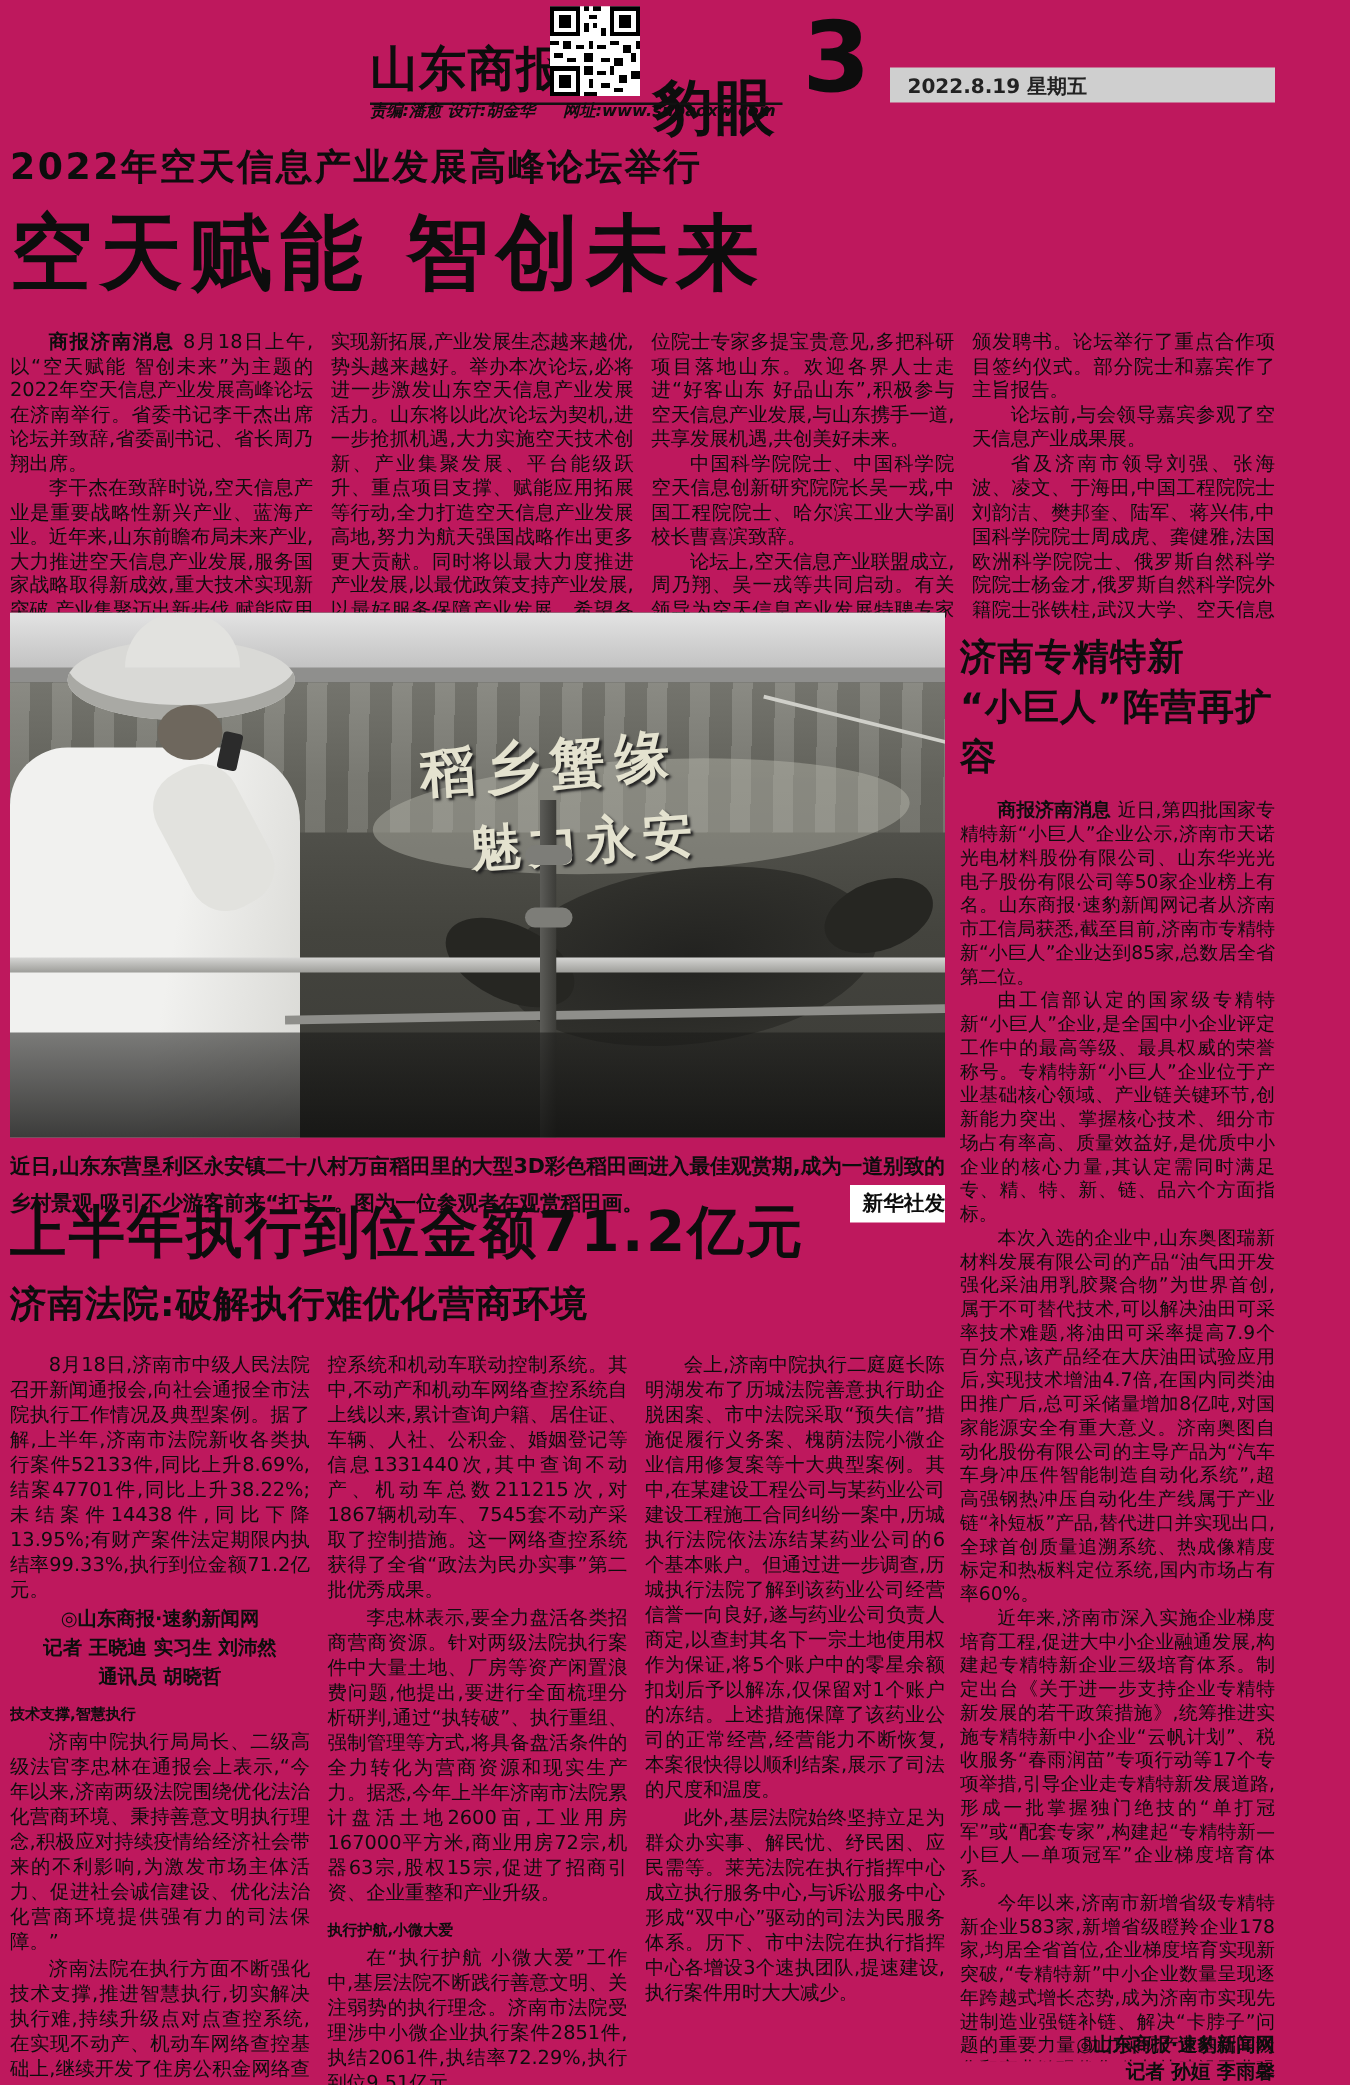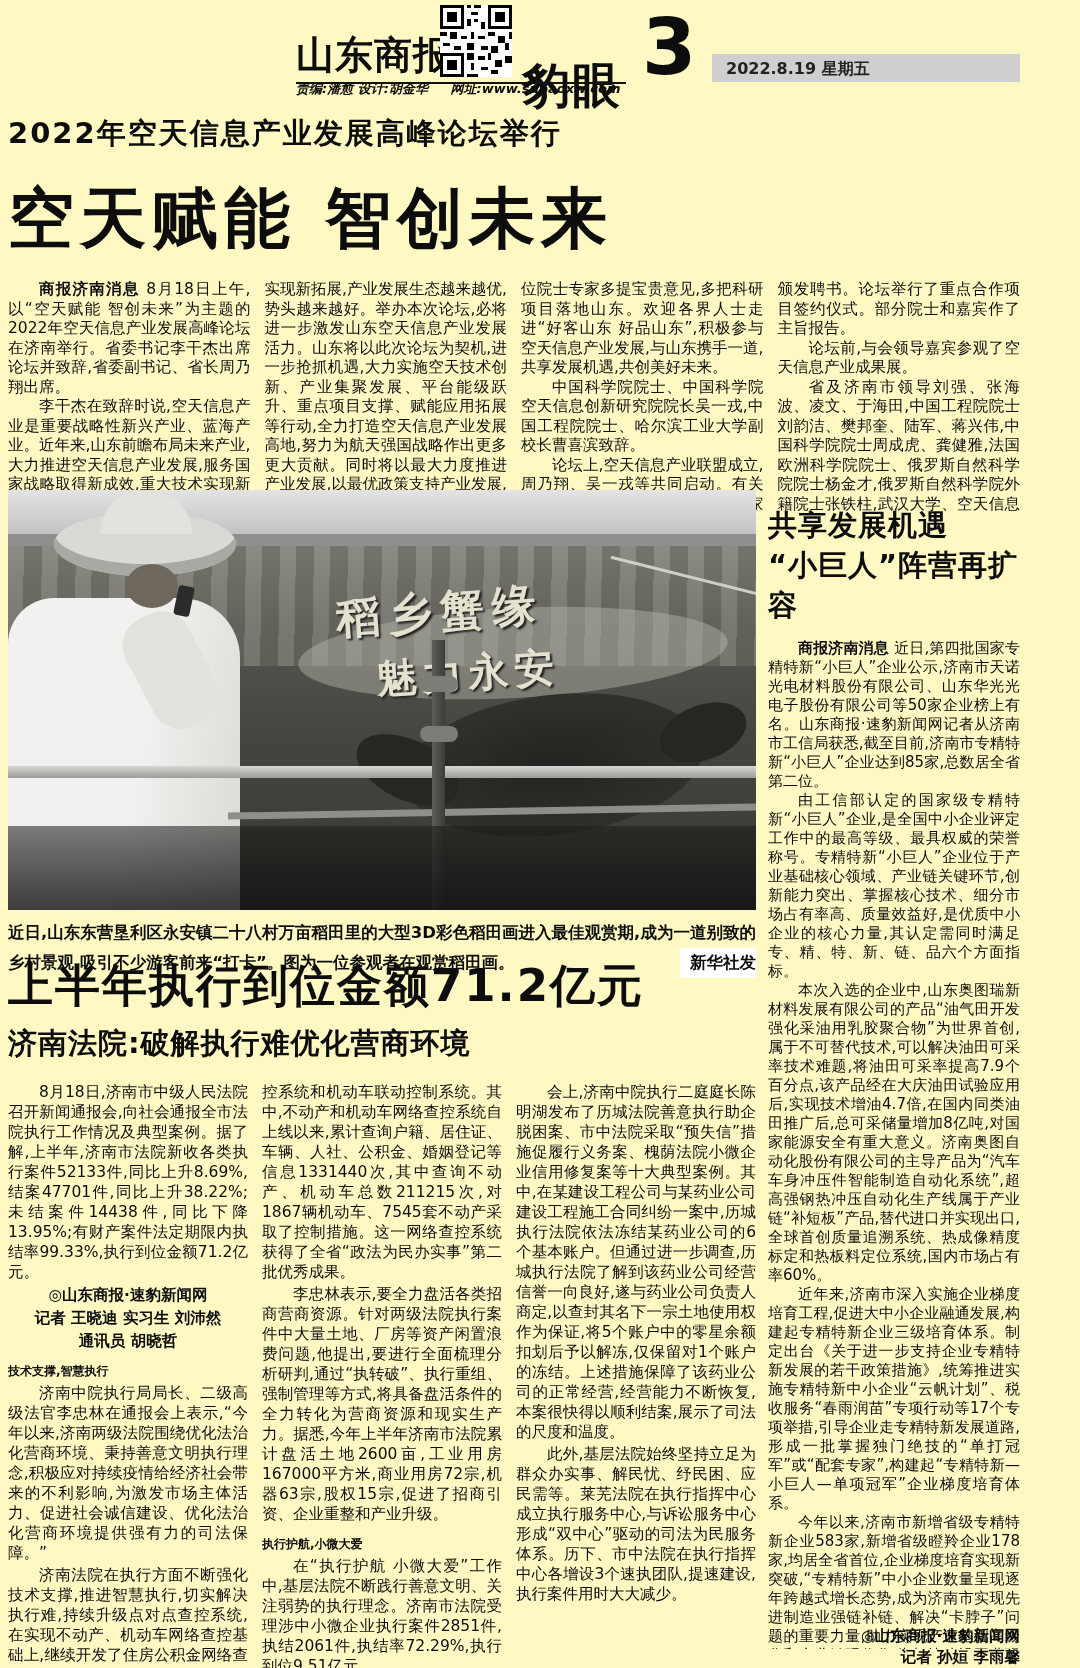--- a/index.html
+++ b/index.html
@@ -1,32 +1,32 @@
 <!DOCTYPE html>
 <html><head>
 <meta charset="utf-8">
 <style>
   html,body{margin:0;padding:0;background:#9a9a9a;}
-  .page{position:relative;width:1080px;height:1668px;margin:0 auto;background:#fef9c3;
+  .page{position:relative;width:1080px;height:1668px;margin:0 auto;background:#be185d;
         font-family:"DejaVu Sans","Liberation Sans",sans-serif;color:#0d0d0d;overflow:hidden;}
   
   .masthead{position:absolute;left:0;top:0;width:100%;height:110px;}
   .paper-name{position:absolute;left:296px;top:30px;font-size:38px;font-weight:900;letter-spacing:1px;}
   .qr{position:absolute;left:440px;top:5px;width:72px;height:72px;}
   .section-name{position:absolute;left:522px;top:20px;font-size:48px;font-weight:900;letter-spacing:2px;margin-top:34px;}
   .masthead-rule{position:absolute;left:296px;top:82px;width:330px;height:2px;background:#111;}
   .credits{position:absolute;left:296px;top:80px;font-size:13px;font-weight:700;white-space:nowrap;font-style:italic;}
   .credits span{margin-right:18px;}
   .page-num{position:absolute;left:642px;top:8px;font-size:78px;font-weight:900;line-height:1;}
   .date-bar{position:absolute;left:712px;top:54px;width:308px;height:28px;background:#cfcfcf;}
   .date-bar span{display:block;padding:5px 0 0 14px;font-size:16px;font-weight:700;color:#222;}
   
   .lead-article{position:absolute;left:8px;top:114px;width:1012px;}
   .kicker{font-size:29px;font-weight:600;letter-spacing:2px;white-space:nowrap;}
-  .headline{font-size:66px;font-weight:900;letter-spacing:6px;margin-top:20px;white-space:nowrap;}
+  .headline{font-size:66px;font-weight:900;letter-spacing:6px;margin-top:4px;white-space:nowrap;}
   .lead-body{margin-top:16px;height:248px;overflow:hidden;column-count:4;column-gap:14px;column-fill:auto;
              font-size:15.5px;line-height:19.5px;text-align:justify;}
   p{margin:0;text-indent:2em;}
   p.byline-center{text-indent:0;text-align:center;font-weight:700;margin:3px 0;}
   p.subhead{text-indent:0;font-weight:900;font-size:12px;margin:10px 0 8px 0;}
   p b{font-weight:900;margin-top:18px;}
   
   .photo{position:absolute;left:8px;top:490px;width:748px;height:420px;background:#4a4a46;overflow:hidden;}
   .photo-sky{position:absolute;left:0;top:0;width:100%;height:52px;background:linear-gradient(#e3e3e3,#bdbdbd);}
   .skyline{position:absolute;left:0;top:44px;width:100%;height:12px;background:#8f8f8d;}
@@ -163,21 +163,21 @@
         <p>李忠林表示,要全力盘活各类招商营商资源。针对两级法院执行案件中大量土地、厂房等资产闲置浪费问题,他提出,要进行全面梳理分析研判,通过“执转破”、执行重组、强制管理等方式,将具备盘活条件的全力转化为营商资源和现实生产力。据悉,今年上半年济南市法院累计盘活土地2600亩,工业用房167000平方米,商业用房72宗,机器63宗,股权15宗,促进了招商引资、企业重整和产业升级。</p>
         <p class="subhead">执行护航,小微大爱</p>
         <p>在“执行护航 小微大爱”工作中,基层法院不断践行善意文明、关注弱势的执行理念。济南市法院受理涉中小微企业执行案件2851件,执结2061件,执结率72.29%,执行到位9.51亿元。</p>
         <p>会上,济南中院执行二庭庭长陈明湖发布了历城法院善意执行助企脱困案、市中法院采取“预失信”措施促履行义务案、槐荫法院小微企业信用修复案等十大典型案例。其中,在某建设工程公司与某药业公司建设工程施工合同纠纷一案中,历城执行法院依法冻结某药业公司的6个基本账户。但通过进一步调查,历城执行法院了解到该药业公司经营信誉一向良好,遂与药业公司负责人商定,以查封其名下一宗土地使用权作为保证,将5个账户中的零星余额扣划后予以解冻,仅保留对1个账户的冻结。上述措施保障了该药业公司的正常经营,经营能力不断恢复,本案很快得以顺利结案,展示了司法的尺度和温度。</p>
         <p>此外,基层法院始终坚持立足为群众办实事、解民忧、纾民困、应民需等。莱芜法院在执行指挥中心成立执行服务中心,与诉讼服务中心形成“双中心”驱动的司法为民服务体系。历下、市中法院在执行指挥中心各增设3个速执团队,提速建设,执行案件用时大大减少。</p>
       </div>
   </div>
 
   <div class="sme-article">
     <div class="sme-title">
-      <div>共享发展机遇</div>
+      <div>济南专精特新</div>
       <div>“小巨人”阵营再扩容</div>
     </div>
     <div class="sme-body">
         <p><b>商报济南消息 </b>近日,第四批国家专精特新“小巨人”企业公示,济南市天诺光电材料股份有限公司、山东华光光电子股份有限公司等50家企业榜上有名。山东商报·速豹新闻网记者从济南市工信局获悉,截至目前,济南市专精特新“小巨人”企业达到85家,总数居全省第二位。</p>
         <p>由工信部认定的国家级专精特新“小巨人”企业,是全国中小企业评定工作中的最高等级、最具权威的荣誉称号。专精特新“小巨人”企业位于产业基础核心领域、产业链关键环节,创新能力突出、掌握核心技术、细分市场占有率高、质量效益好,是优质中小企业的核心力量,其认定需同时满足专、精、特、新、链、品六个方面指标。</p>
         <p>本次入选的企业中,山东奥图瑞新材料发展有限公司的产品“油气田开发强化采油用乳胶聚合物”为世界首创,属于不可替代技术,可以解决油田可采率技术难题,将油田可采率提高7.9个百分点,该产品经在大庆油田试验应用后,实现技术增油4.7倍,在国内同类油田推广后,总可采储量增加8亿吨,对国家能源安全有重大意义。济南奥图自动化股份有限公司的主导产品为“汽车车身冲压件智能制造自动化系统”,超高强钢热冲压自动化生产线属于产业链“补短板”产品,替代进口并实现出口,全球首创质量追溯系统、热成像精度标定和热板料定位系统,国内市场占有率60%。</p>
         <p>近年来,济南市深入实施企业梯度培育工程,促进大中小企业融通发展,构建起专精特新企业三级培育体系。制定出台《关于进一步支持企业专精特新发展的若干政策措施》,统筹推进实施专精特新中小企业“云帆计划”、税收服务“春雨润苗”专项行动等17个专项举措,引导企业走专精特新发展道路,形成一批掌握独门绝技的“单打冠军”或“配套专家”,构建起“专精特新—小巨人—单项冠军”企业梯度培育体系。</p>
         <p>今年以来,济南市新增省级专精特新企业583家,新增省级瞪羚企业178家,均居全省首位,企业梯度培育实现新突破,“专精特新”中小企业数量呈现逐年跨越式增长态势,成为济南市实现先进制造业强链补链、解决“卡脖子”问题的重要力量,助力实现产业基础高级化和产业链现代化,为加快建设工业强市不断增添新动能。</p>
       </div>
     <div class="sme-byline">

